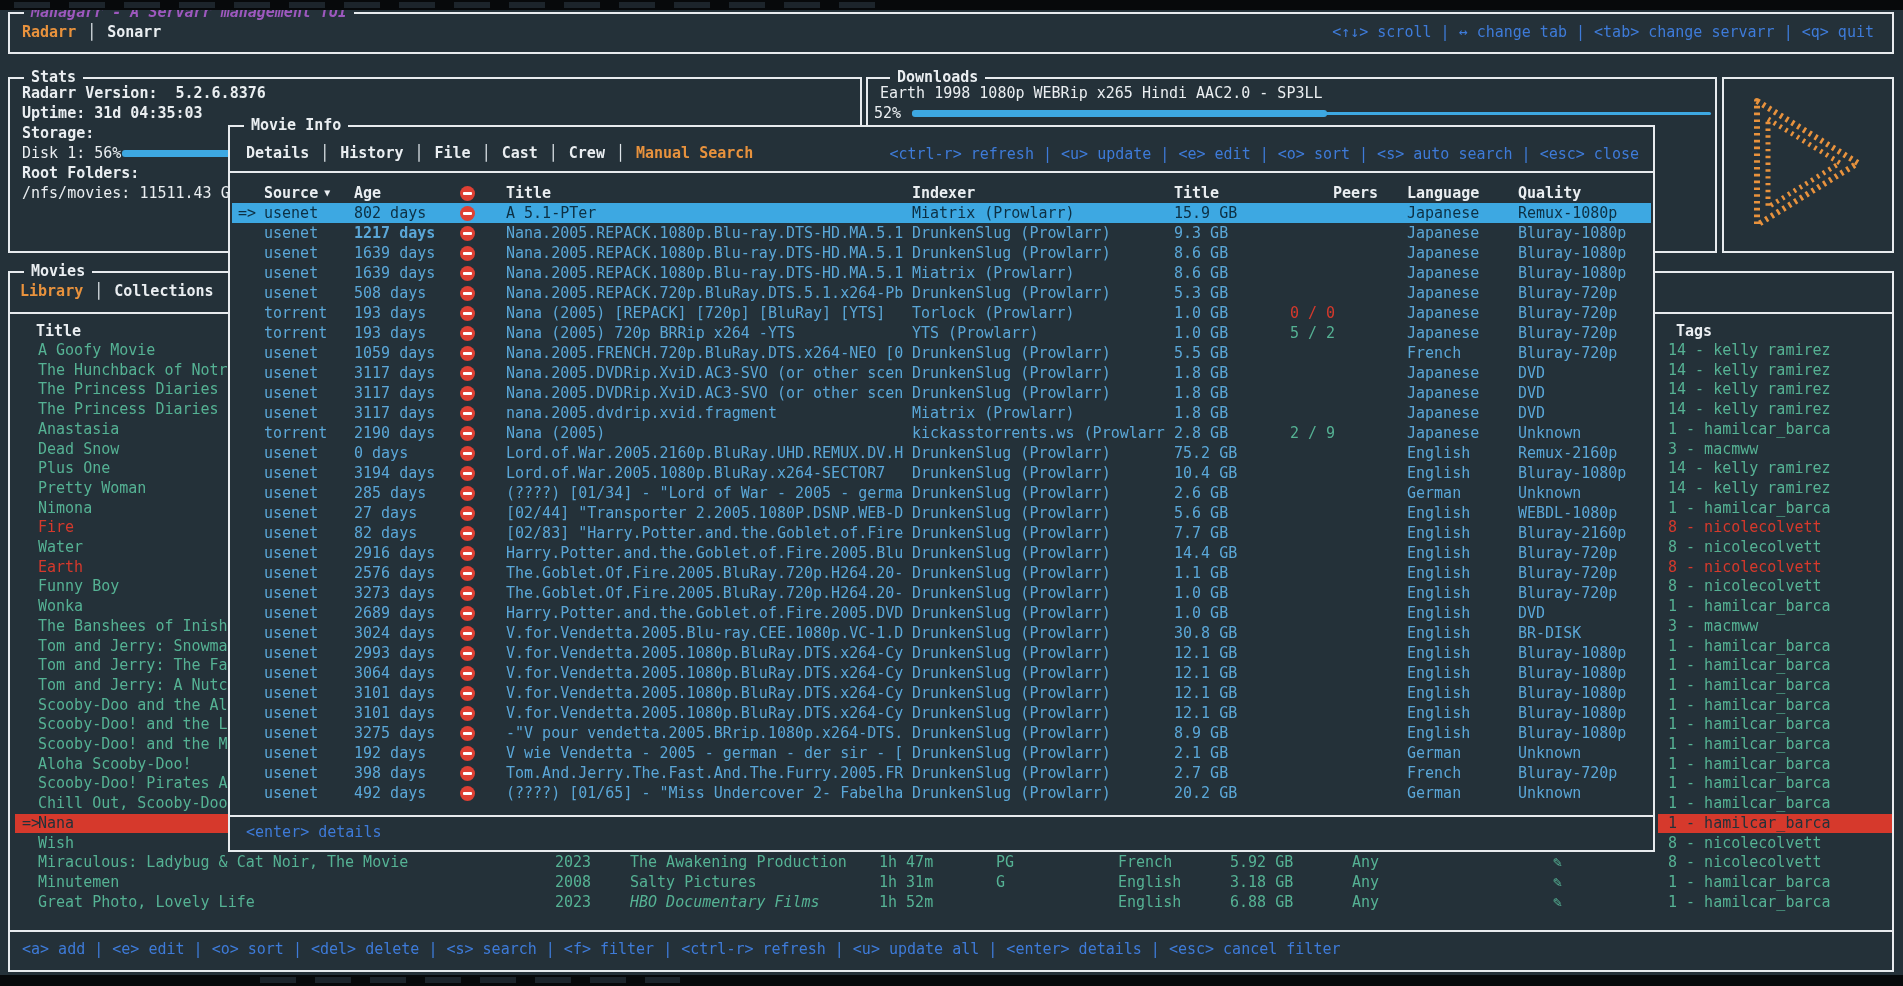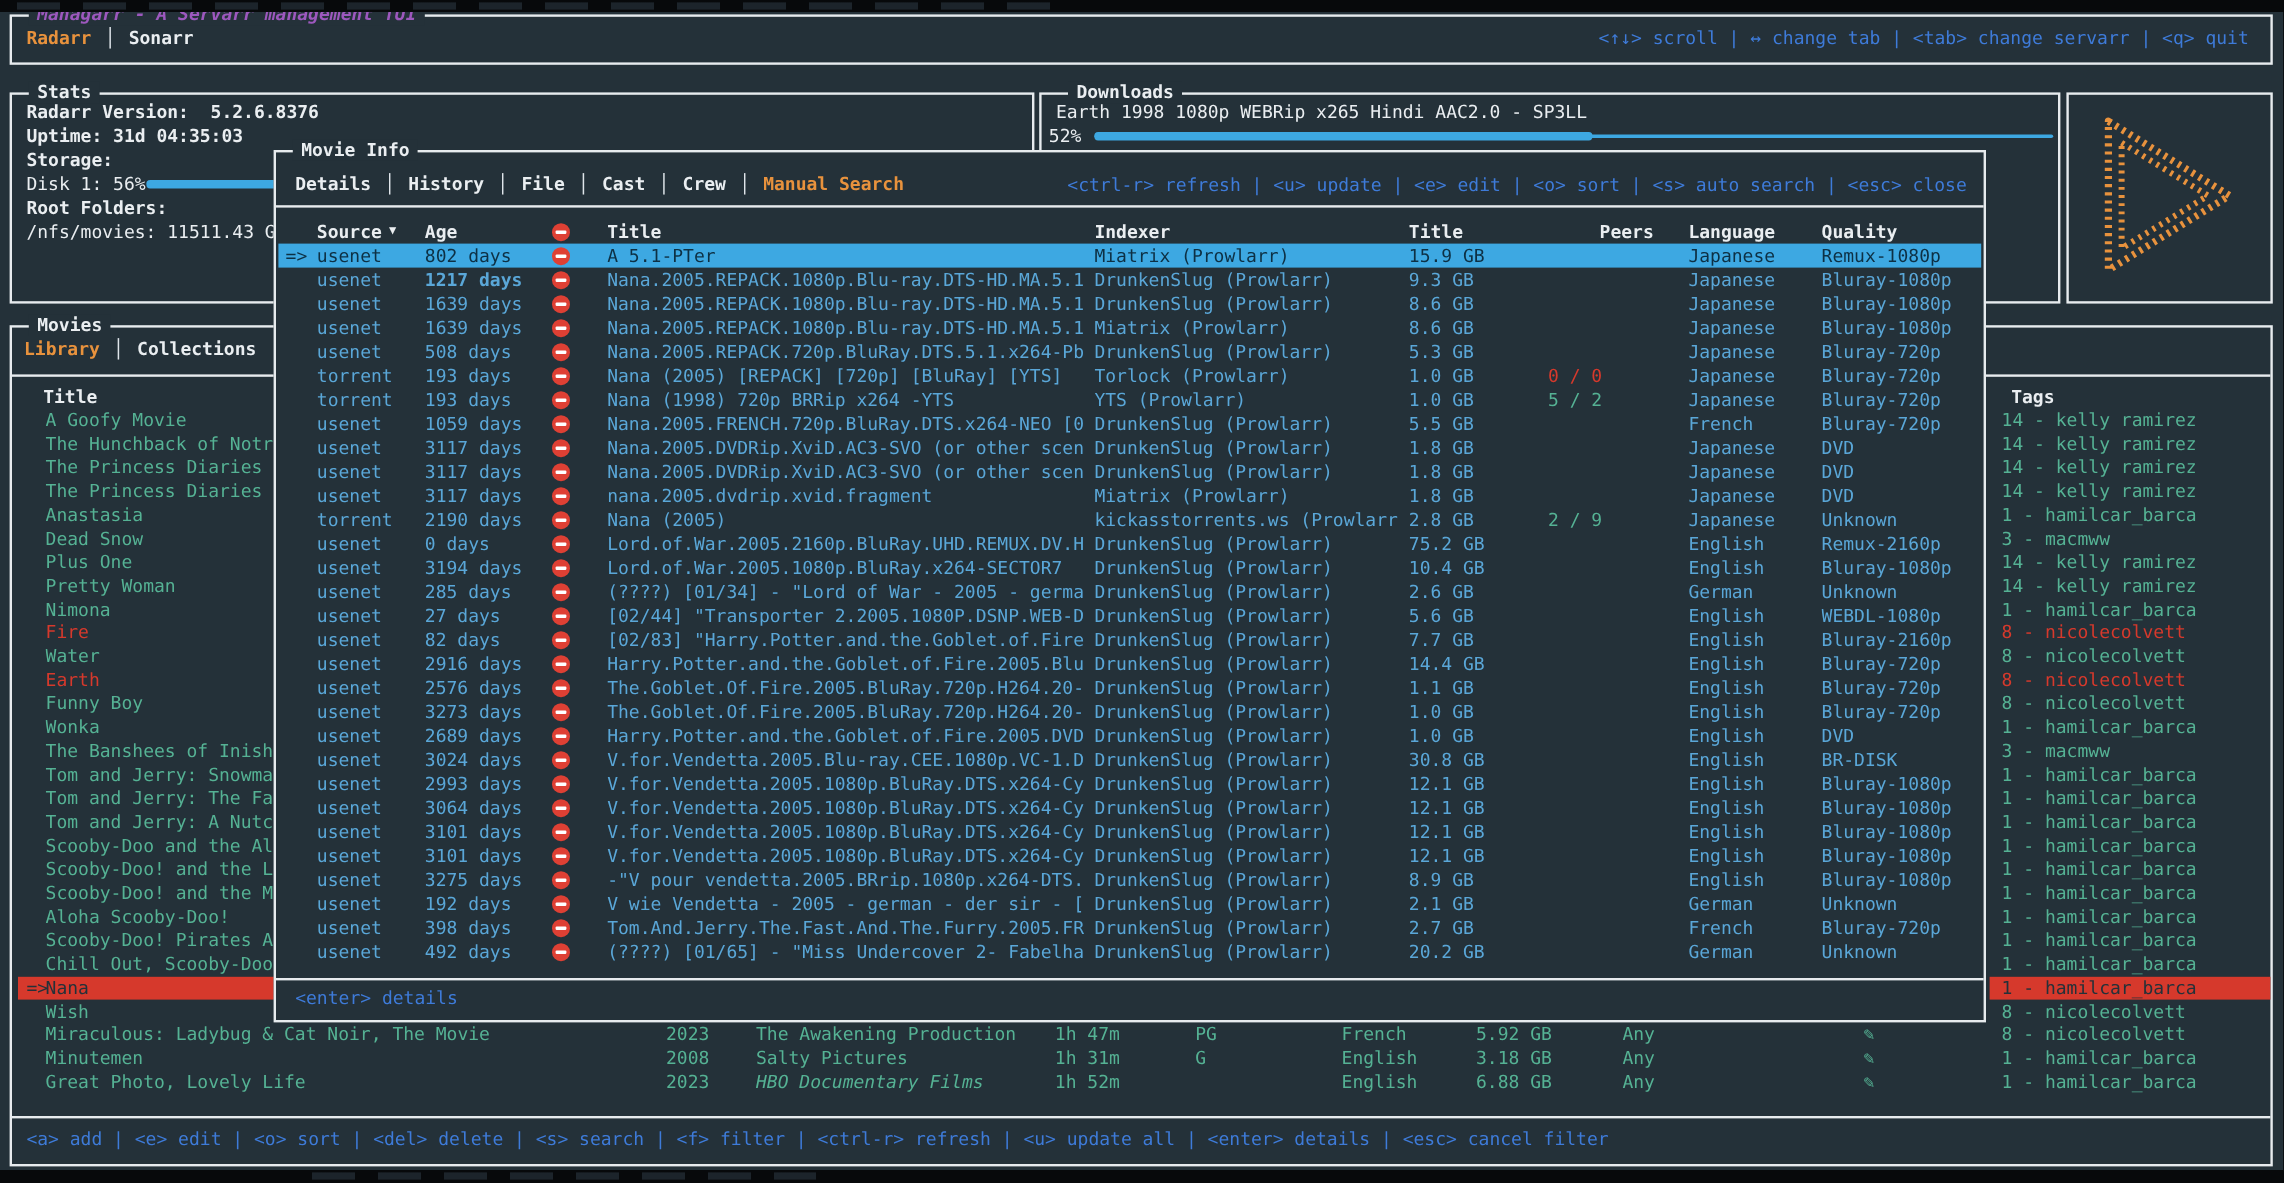--- a/index.html
+++ b/index.html
@@ -343,21 +343,21 @@
           <span style="left: 680px; width: 258px;">Torlock (Prowlarr)</span>
           <span style="left: 942px; width: 112px;">1.0 GB</span>
           <span class="pr" style="left: 1058px; width: 112px;">0 / 0</span>
           <span style="left: 1175px; width: 106px;">Japanese</span>
           <span style="left: 1286px; width: 136px;">Bluray-720p</span>
         </div>
         <div class="srow" style="top: 120px;">
           <span style="left: 32px; width: 85px;">torrent</span>
           <span style="left: 122px; width: 102px;">193 days</span>
           <span class="noico" style="left: 228px;"></span>
-          <span style="left: 274px; width: 402px;">Nana (1998) 720p BRRip x264 -YTS</span>
+          <span style="left: 274px; width: 402px;">Nana (2005) 720p BRRip x264 -YTS</span>
           <span style="left: 680px; width: 258px;">YTS (Prowlarr)</span>
           <span style="left: 942px; width: 112px;">1.0 GB</span>
           <span class="pg" style="left: 1058px; width: 112px;">5 / 2</span>
           <span style="left: 1175px; width: 106px;">Japanese</span>
           <span style="left: 1286px; width: 136px;">Bluray-720p</span>
         </div>
         <div class="srow" style="top: 140px;">
           <span style="left: 32px; width: 85px;">usenet</span>
           <span style="left: 122px; width: 102px;">1059 days</span>
           <span class="noico" style="left: 228px;"></span>

